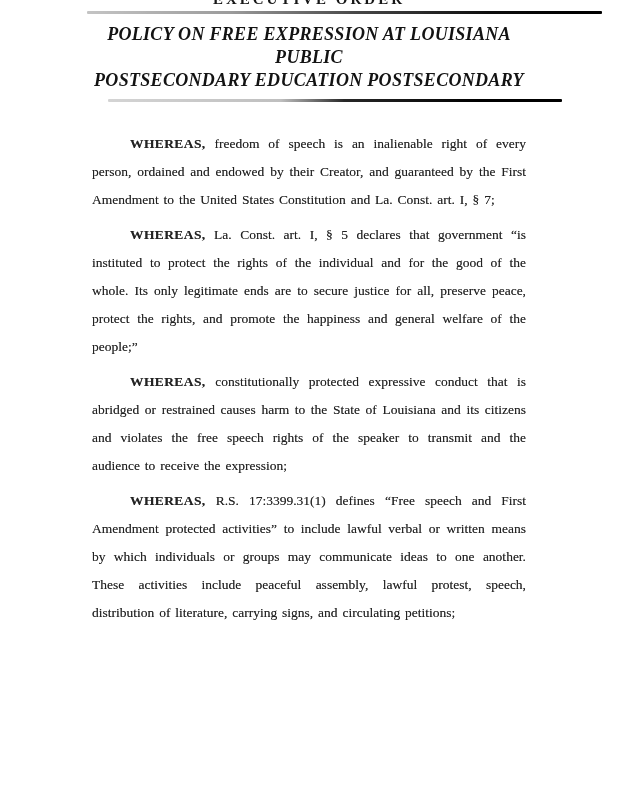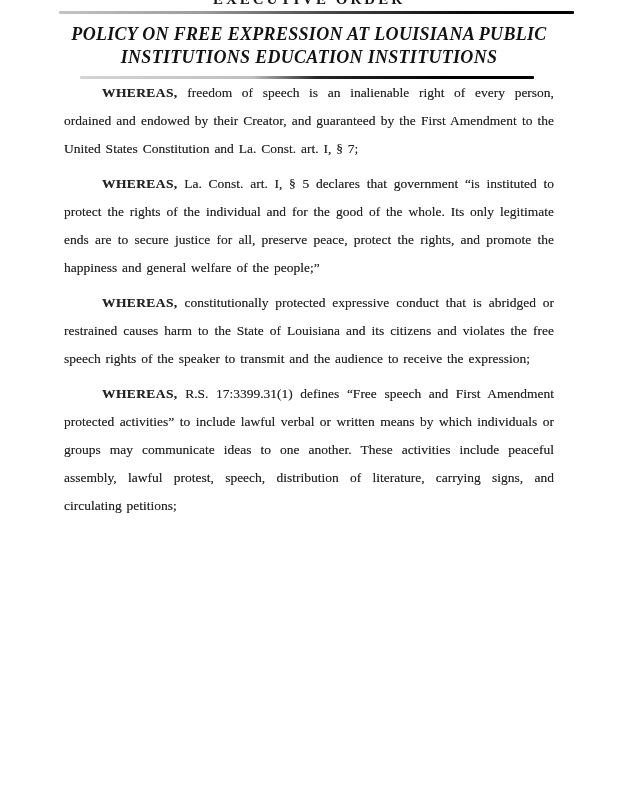--- a/index.html
+++ b/index.html
@@ -5,21 +5,21 @@
   html, body {
     margin: 0;
     padding: 0;
     background: #ffffff;
   }
   .page {
     position: relative;
     width: 618px;
     height: 800px;
     box-sizing: border-box;
-    padding: 0 64px;
+    padding: 0 92px;
     background: #fefefe;
     font-family: "Liberation Serif", "DejaVu Serif", serif;
     color: #222222;
     overflow: hidden;
     filter: blur(0.25px) contrast(1.03);
   }
   
   .clipped-header {
     height: 7px;
     overflow: hidden;
@@ -55,21 +55,21 @@
     line-height: 23px;
     font-weight: bold;
     font-style: italic;
     letter-spacing: 0.3px;
     color: #161616;
   }
   .title .title-line {
     display: block;
   }
   .body-text {
-    margin-top: 0;
+    margin-top: 28px;
   }
   .para {
     margin: 0 0 7px 0;
     font-size: 13.5px;
     line-height: 28px;
     text-align: justify;
     text-indent: 38px;
     word-spacing: 1.5px;
     color: #262626;
     text-shadow: 0 0 0.3px rgba(40,40,40,0.55);
@@ -85,21 +85,21 @@
 <div class="page">
 
   <div class="clipped-header">
     <span>EXECUTIVE ORDER</span>
   </div>
 
   <div class="rule-top"></div>
 
   <h1 class="title">
     <span class="title-line">POLICY ON FREE EXPRESSION AT LOUISIANA PUBLIC</span>
-    <span class="title-line">INSTITUTIONS EDUCATION INSTITUTIONS</span>
+    <span class="title-line">POSTSECONDARY EDUCATION POSTSECONDARY</span>
   </h1>
 
   <div class="rule-bottom"></div>
 
   <div class="body-text">
 
     <p class="para"><span class="lead">WHEREAS,</span> <span>freedom of speech is an inalienable right of every person, ordained and endowed by their Creator, and guaranteed by the First Amendment to the United States Constitution and La. Const. art. I, § 7;</span></p>
 
     <p class="para"><span class="lead">WHEREAS,</span> <span>La. Const. art. I, § 5 declares that government “is instituted to protect the rights of the individual and for the good of the whole. Its only legitimate ends are to secure justice for all, preserve peace, protect the rights, and promote the happiness and general welfare of the people;”</span></p>
 

